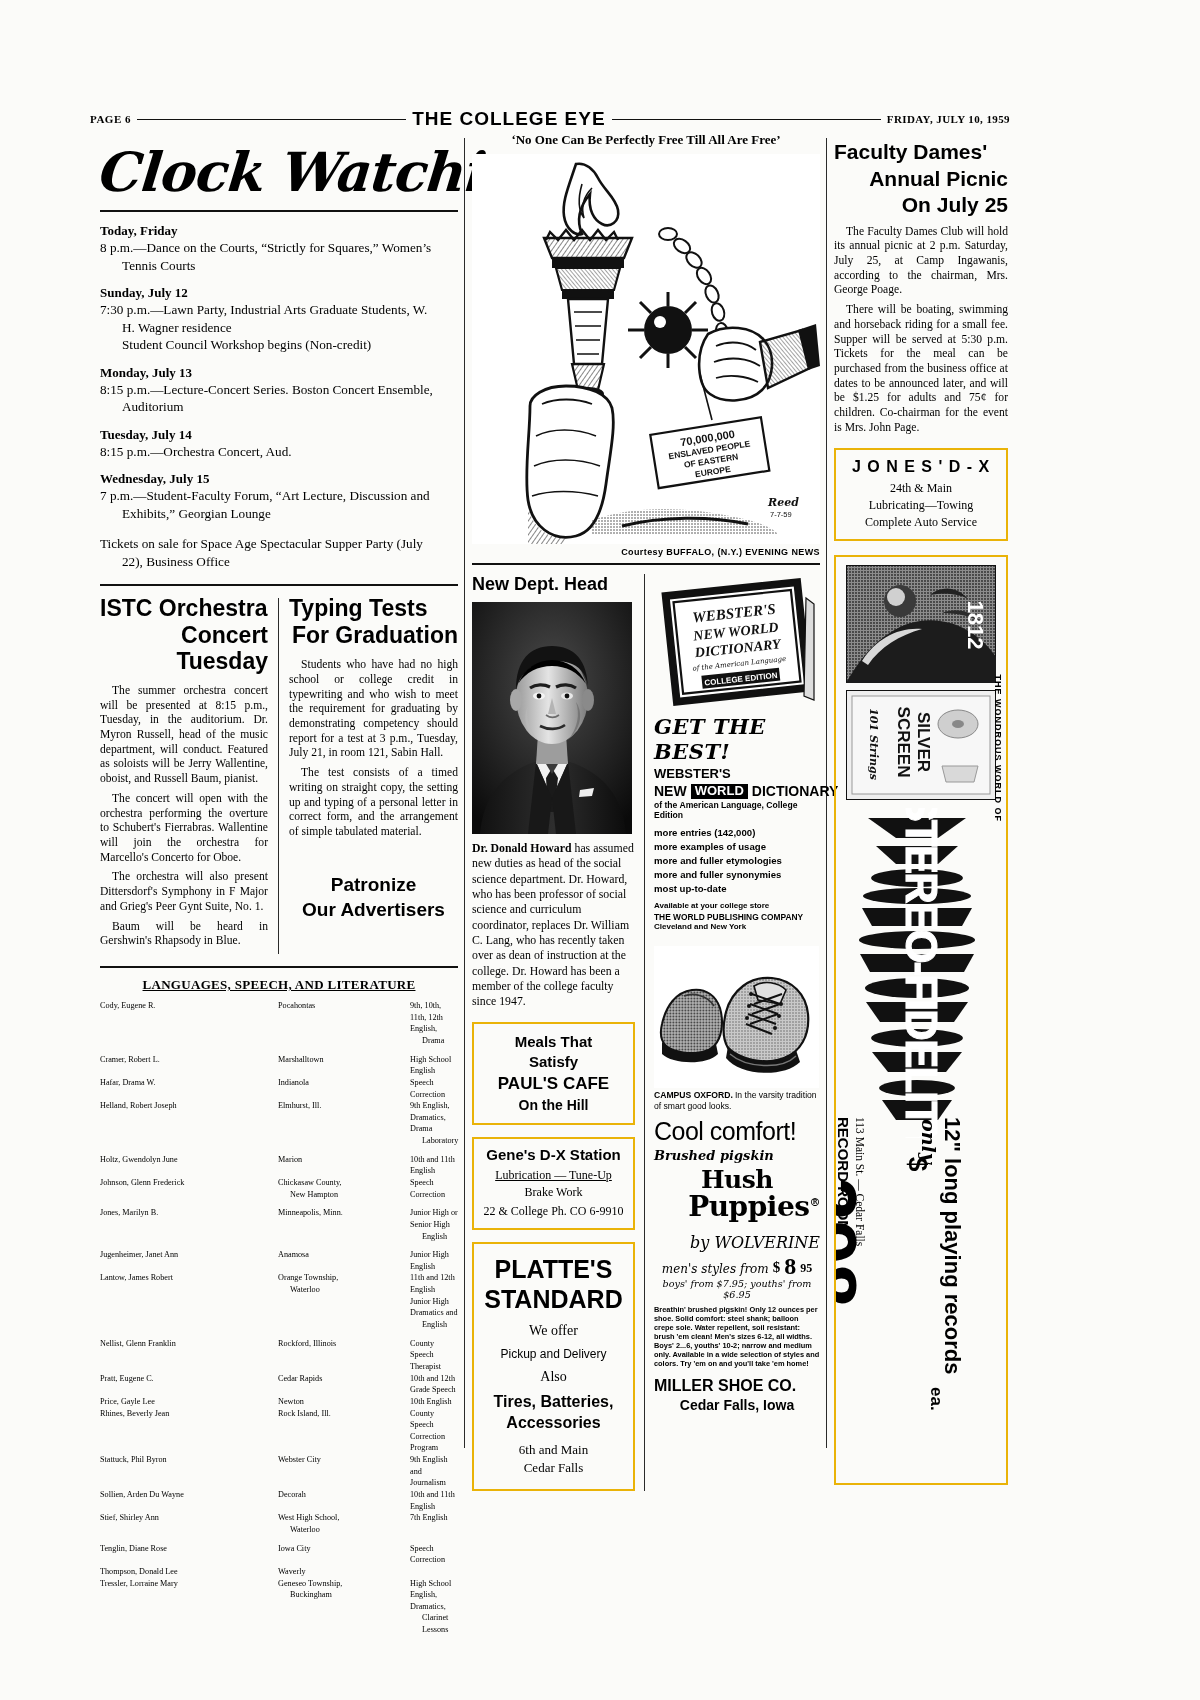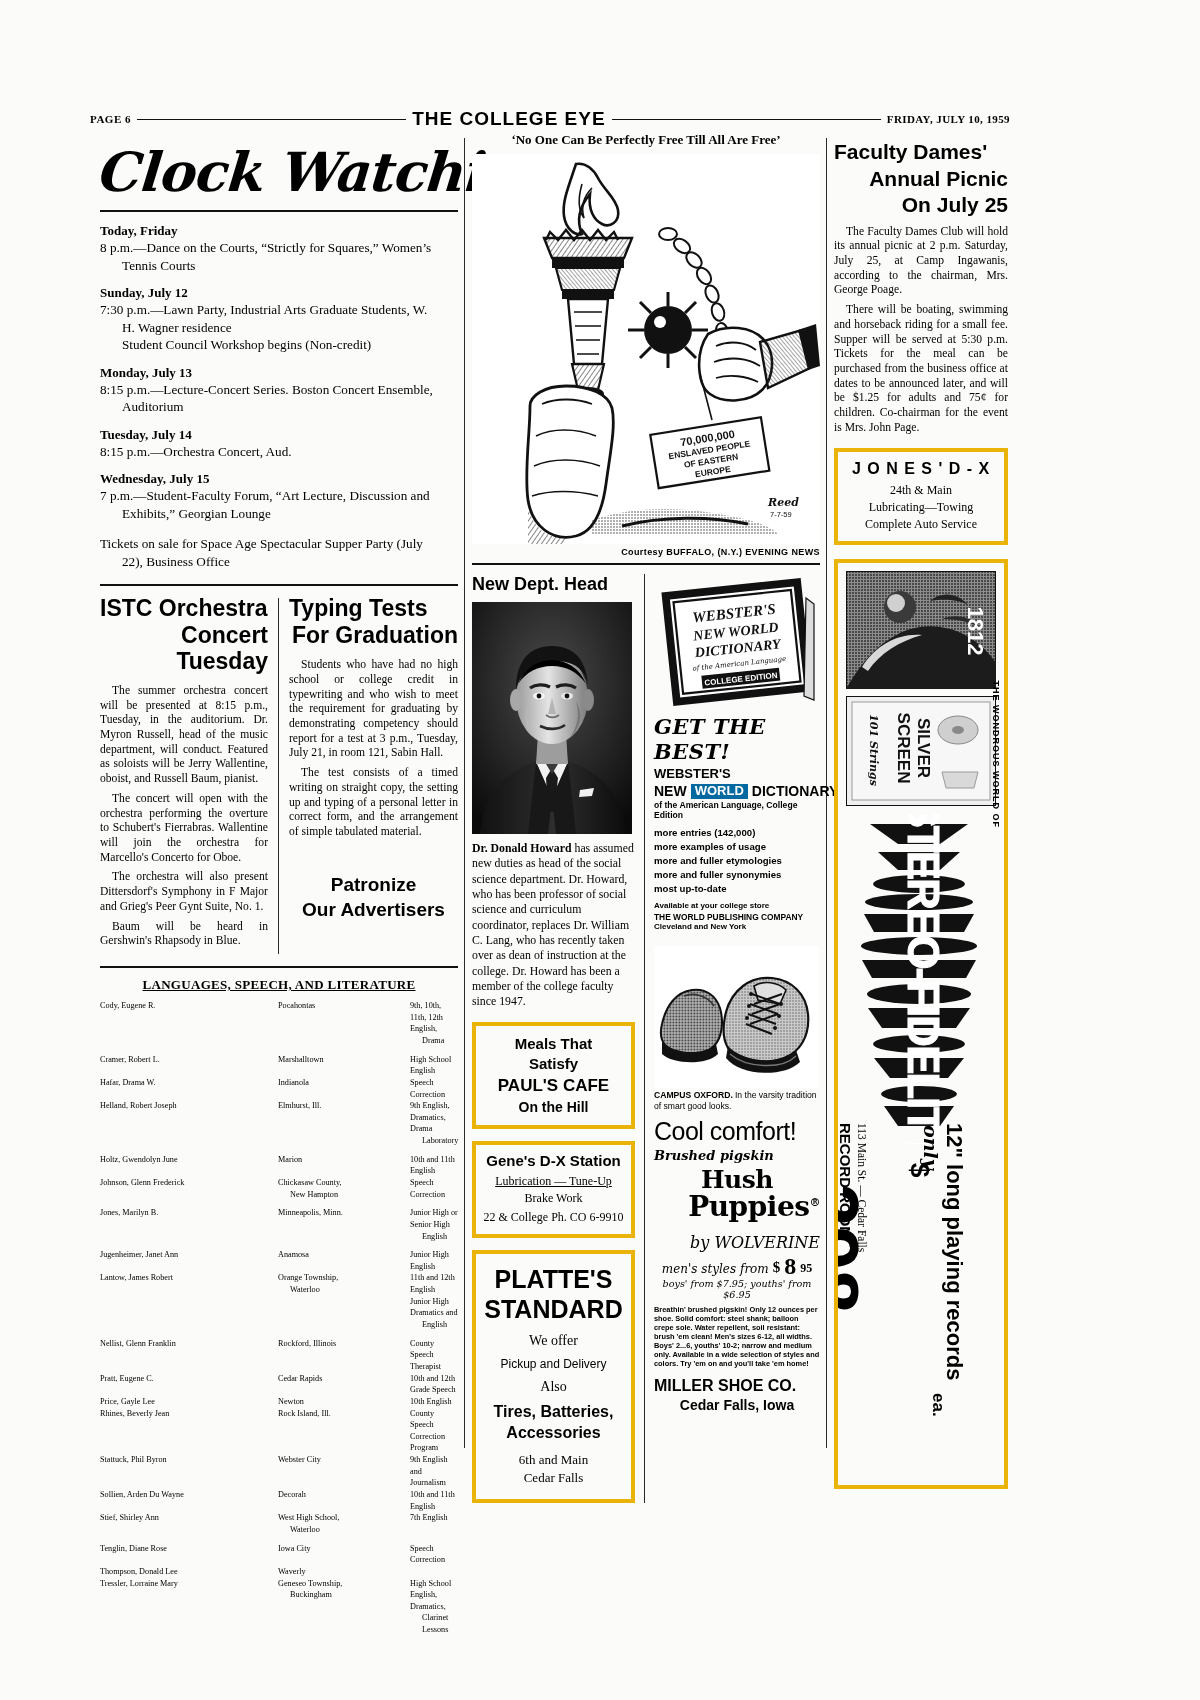--- a/index.html
+++ b/index.html
@@ -47,21 +47,21 @@
 
   
   .plc-head{font-family:"Liberation Serif",serif;font-weight:700;font-size:13px;
             text-align:center;letter-spacing:.3px;text-decoration:underline;}
   .plc-grid{display:grid;grid-template-columns:172px 126px 1fr;column-gap:6px;}
   .plc-cell{font-family:"Liberation Serif",serif;font-size:8.2px;line-height:1.42;}
   .plc-cell .sub{padding-left:12px;display:block;}
   .plc-gap{height:7px;}
 
   
-  .adbox{border:4px solid #eab308;box-sizing:border-box;}
+  .adbox{border:2px solid #eab308;box-sizing:border-box;}
   .ad-c{text-align:center;font-family:"Liberation Sans",sans-serif;}
   .ad-serif{font-family:"Liberation Serif",serif;}
 
   
   .cartoon-wrap{position:relative;overflow:hidden;background:#fff;}
   svg{display:block;}
 
   
   .photo{background:#111;position:relative;overflow:hidden;}
 
@@ -446,21 +446,21 @@
               </g>
               <path d="M152 24 L160 30 L160 126 L150 122 Z" fill="#ddd" stroke="#111" stroke-width="1.2"></path>
             </svg>
           </div>
 
           <div style="font-family:DejaVu Serif,serif;font-style:italic;font-weight:700;font-size:21px;
                       letter-spacing:.5px;margin-top:4px;">GET THE BEST!</div>
           <div class="hl" style="font-size:13px;margin-top:3px;">WEBSTER'S</div>
           <div style="margin-top:2px;display:flex;align-items:center;gap:4px;">
             <span class="hl" style="font-size:14px;">NEW</span>
-            <span class="hl" style="font-size:13px;background:#0369a1;color:#fff;padding:0 4px;">WORLD</span>
+            <span class="hl" style="font-size:13px;background:#000000;color:#fff;padding:0 4px;">WORLD</span>
             <span class="hl" style="font-size:14px;">DICTIONARY</span>
           </div>
           <div class="hl" style="font-size:8.6px;margin-top:2px;">of the American Language, College Edition</div>
           <div id="web-feats" style="margin-top:6px;">
               <div class="hl" style="font-size: 9.6px; line-height: 1.45;">more entries (142,000)</div>
               <div class="hl" style="font-size: 9.6px; line-height: 1.45;">more examples of usage</div>
               <div class="hl" style="font-size: 9.6px; line-height: 1.45;">more and fuller etymologies</div>
               <div class="hl" style="font-size: 9.6px; line-height: 1.45;">more and fuller synonymies</div>
               <div class="hl" style="font-size: 9.6px; line-height: 1.45;">most up-to-date</div>
             </div>

